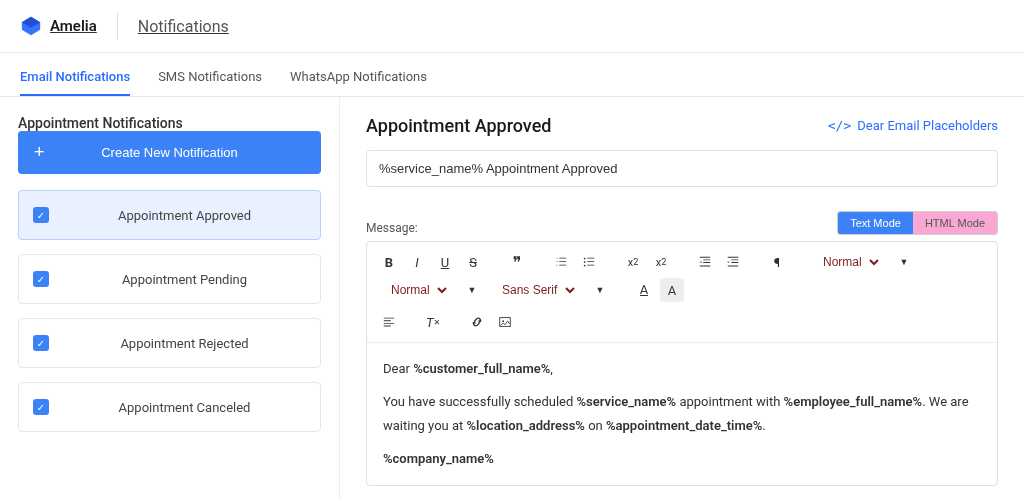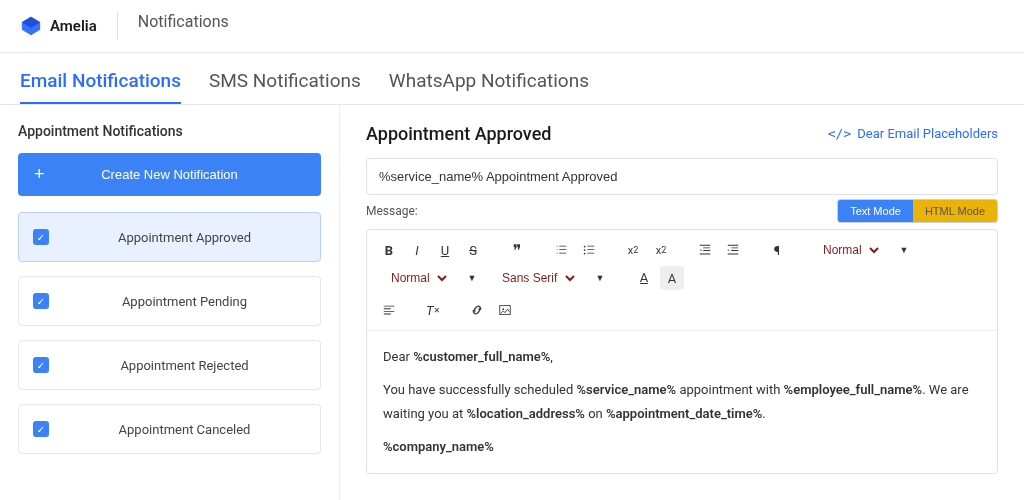--- a/index.html
+++ b/index.html
@@ -1,47 +1,47 @@
 <!DOCTYPE html>
 <html><head>
 <meta charset="utf-8">
 <style>
   * { box-sizing: border-box; margin: 0; padding: 0; }
   body { font-family: -apple-system, BlinkMacSystemFont, "Segoe UI", Roboto, sans-serif; font-size: 13px; color: #333; background: #fff; }
-  .header { display: flex; padding: 12px 20px; border-bottom: 1px solid #e6e6e6; }
+  .header { display: flex; align-items: center; padding: 12px 20px; border-bottom: 1px solid #e6e6e6; text-decoration: underline; }
   .logo-wrap { display: flex; align-items: center; gap: 8px; }
   .logo { width: 22px; height: 22px; }
   .brand { font-weight: 600; color: #1a1a1a; font-size: 15px; }
   .vdiv { width: 1px; height: 28px; background: #e0e0e0; margin: 0 20px; }
   .page-title { font-size: 16px; color: #555; }
   .tabs-main { display: flex; gap: 28px; padding: 0 20px; border-bottom: 1px solid #e6e6e6; margin-top: 6px; }
-  .tab-main { padding: 10px 0; font-size: 19px; color: #555; cursor: pointer; border-bottom: 2px solid transparent; }
+  .tab-main { padding: 10px 0; font-size: 13px; color: #555; cursor: pointer; border-bottom: 2px solid transparent; }
   .tab-main.active { color: #2b6cff; border-bottom-color: #2b6cff; font-weight: 500; }
   .body { display: flex; }
   .sidebar { width: 340px; padding: 18px; border-right: 1px solid #eee; }
   .subtabs { display: flex; gap: 30px; border-bottom: 1px solid #e6e6e6; margin-bottom: 16px; }
   .subtab { padding: 8px 0; font-size: 13px; color: #555; cursor: pointer; border-bottom: 2px solid transparent; }
   .subtab.active { color: #2b6cff; border-bottom-color: #2b6cff; font-weight: 500; }
-  .section-title { font-size: 14px; font-weight: 500; color: #333; margin-bottom: 14px; }
+  .section-title { font-size: 14px; font-weight: 500; color: #333; }
   .create-btn { display: flex; align-items: center; justify-content: center; gap: 50px; width: 100%; background: #3b82f6; color: #fff; border: none; border-radius: 4px; padding: 14px 16px; font-size: 13px; cursor: pointer; margin-bottom: 16px; position: relative; }
   .create-btn .plus { position: absolute; left: 16px; font-size: 18px; font-weight: 300; }
   .notif-item { display: flex; align-items: center; padding: 16px 14px; border: 1px solid #e6e6e6; border-radius: 4px; margin-bottom: 14px; cursor: pointer; background: #fff; }
   .notif-item.active { background: #e9f0ff; border-color: #b8d0ff; }
   .check { width: 16px; height: 16px; background: #3b82f6; border-radius: 3px; display: flex; align-items: center; justify-content: center; margin-right: 14px; flex-shrink: 0; }
   .check::after { content: "✓"; color: #fff; font-size: 10px; }
   .notif-label { flex: 1; text-align: center; color: #444; font-size: 13px; }
   .main { flex: 1; padding: 18px 26px; }
   .main-head { display: flex; justify-content: space-between; align-items: center; margin-bottom: 14px; }
   .main-title { font-size: 18px; font-weight: 500; color: #1a1a1a; }
   .show-ph { color: #2b6cff; font-size: 13px; cursor: pointer; display: flex; align-items: center; gap: 6px; }
   .label { font-size: 12px; color: #555; margin-bottom: 8px; }
-  .subject-input { width: 100%; padding: 10px 12px; border: 1px solid #e0e0e0; border-radius: 4px; font-size: 13px; color: #333; margin-bottom: 4px; }
-  .msg-row { display: flex; justify-content: space-between; align-items: center; margin-bottom: 6px; }
+  .subject-input { width: 100%; padding: 10px 12px; border: 1px solid #e0e0e0; border-radius: 4px; font-size: 13px; color: #333; margin-bottom: 24px; }
+  .msg-row { display: flex; justify-content: space-between; align-items: flex-end; margin-bottom: 6px; }
   .mode-toggle { display: flex; border: 1px solid #d0d0d0; border-radius: 3px; overflow: hidden; }
-  .mode-btn { padding: 5px 12px; font-size: 11px; background: #eab308; border: none; cursor: pointer; color: #555; }
+  .mode-btn { padding: 5px 12px; font-size: 11px; background: #f9a8d4; border: none; cursor: pointer; color: #555; }
   .mode-btn.active { background: #3b82f6; color: #fff; }
   .editor { border: 1px solid #e0e0e0; border-radius: 4px; margin-bottom: 16px; }
   .toolbar { display: flex; flex-wrap: wrap; align-items: center; gap: 4px; padding: 8px 10px; border-bottom: 1px solid #eee; }
   .tbtn { width: 24px; height: 24px; display: flex; align-items: center; justify-content: center; cursor: pointer; border-radius: 3px; color: #333; font-size: 13px; }
   .tsel { border: none; background: transparent; font-size: 12px; color: #7f1d1d; padding: 2px 4px; cursor: pointer; margin: 0 6px; }
   .tsep { width: 12px; }
   .editor-body { padding: 14px 16px; font-size: 13px; line-height: 1.8; color: #333; min-height: 130px; }
   .editor-body strong { font-weight: 600; }
   .caret-a { border-bottom:1px solid #333; display:inline-block; line-height:0.9; }
 </style>

